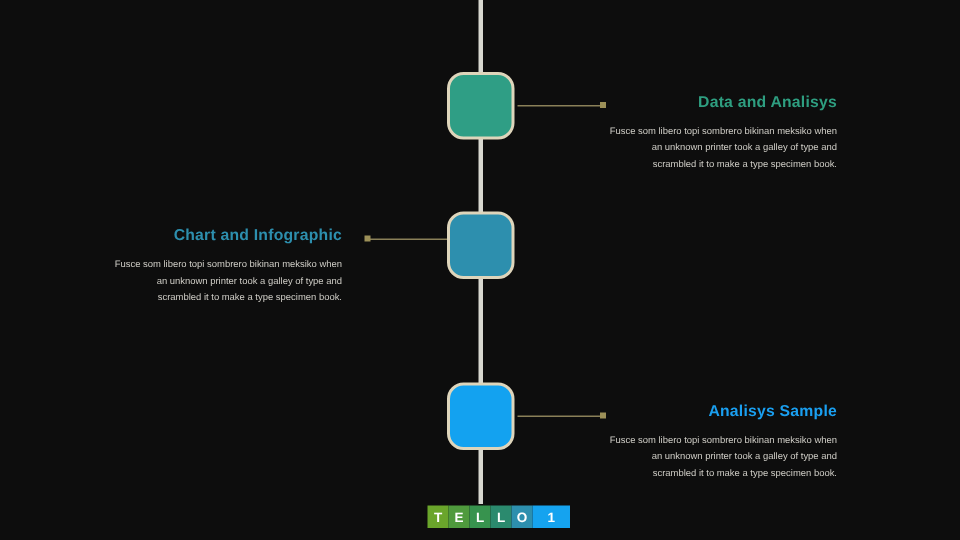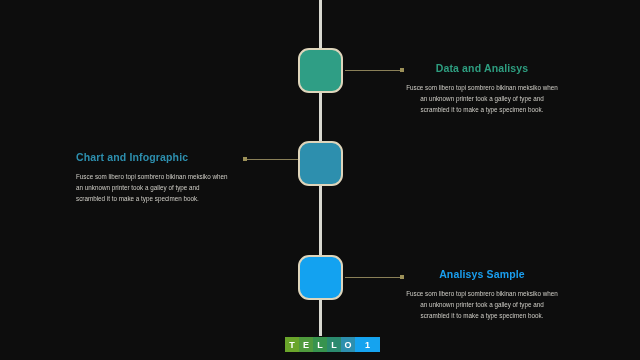--- a/index.html
+++ b/index.html
@@ -71,22 +71,22 @@
   .conn-2-dot { left: 243px; top: 157px; }
 
   .conn-3     { left: 345px; top: 277px; width: 57px; }
   .conn-3-dot { left: 400px; top: 275px; }
 
   
   .block {
     position: absolute;
     width: 152px;
   }
-  .block-right { left: 406px; text-align: center; }
-  .block-left  { left: 76px;  text-align: left; }
+  .block-right { left: 406px; text-align: right; }
+  .block-left  { left: 76px;  text-align: right; }
 
   .block-1 { top: 62px; }
   .block-2 { top: 151px; }
   .block-3 { top: 268px; }
 
   .block-title {
     font-size: 10.5px;
     font-weight: bold;
     letter-spacing: 0.15px;
     margin-bottom: 9px;

